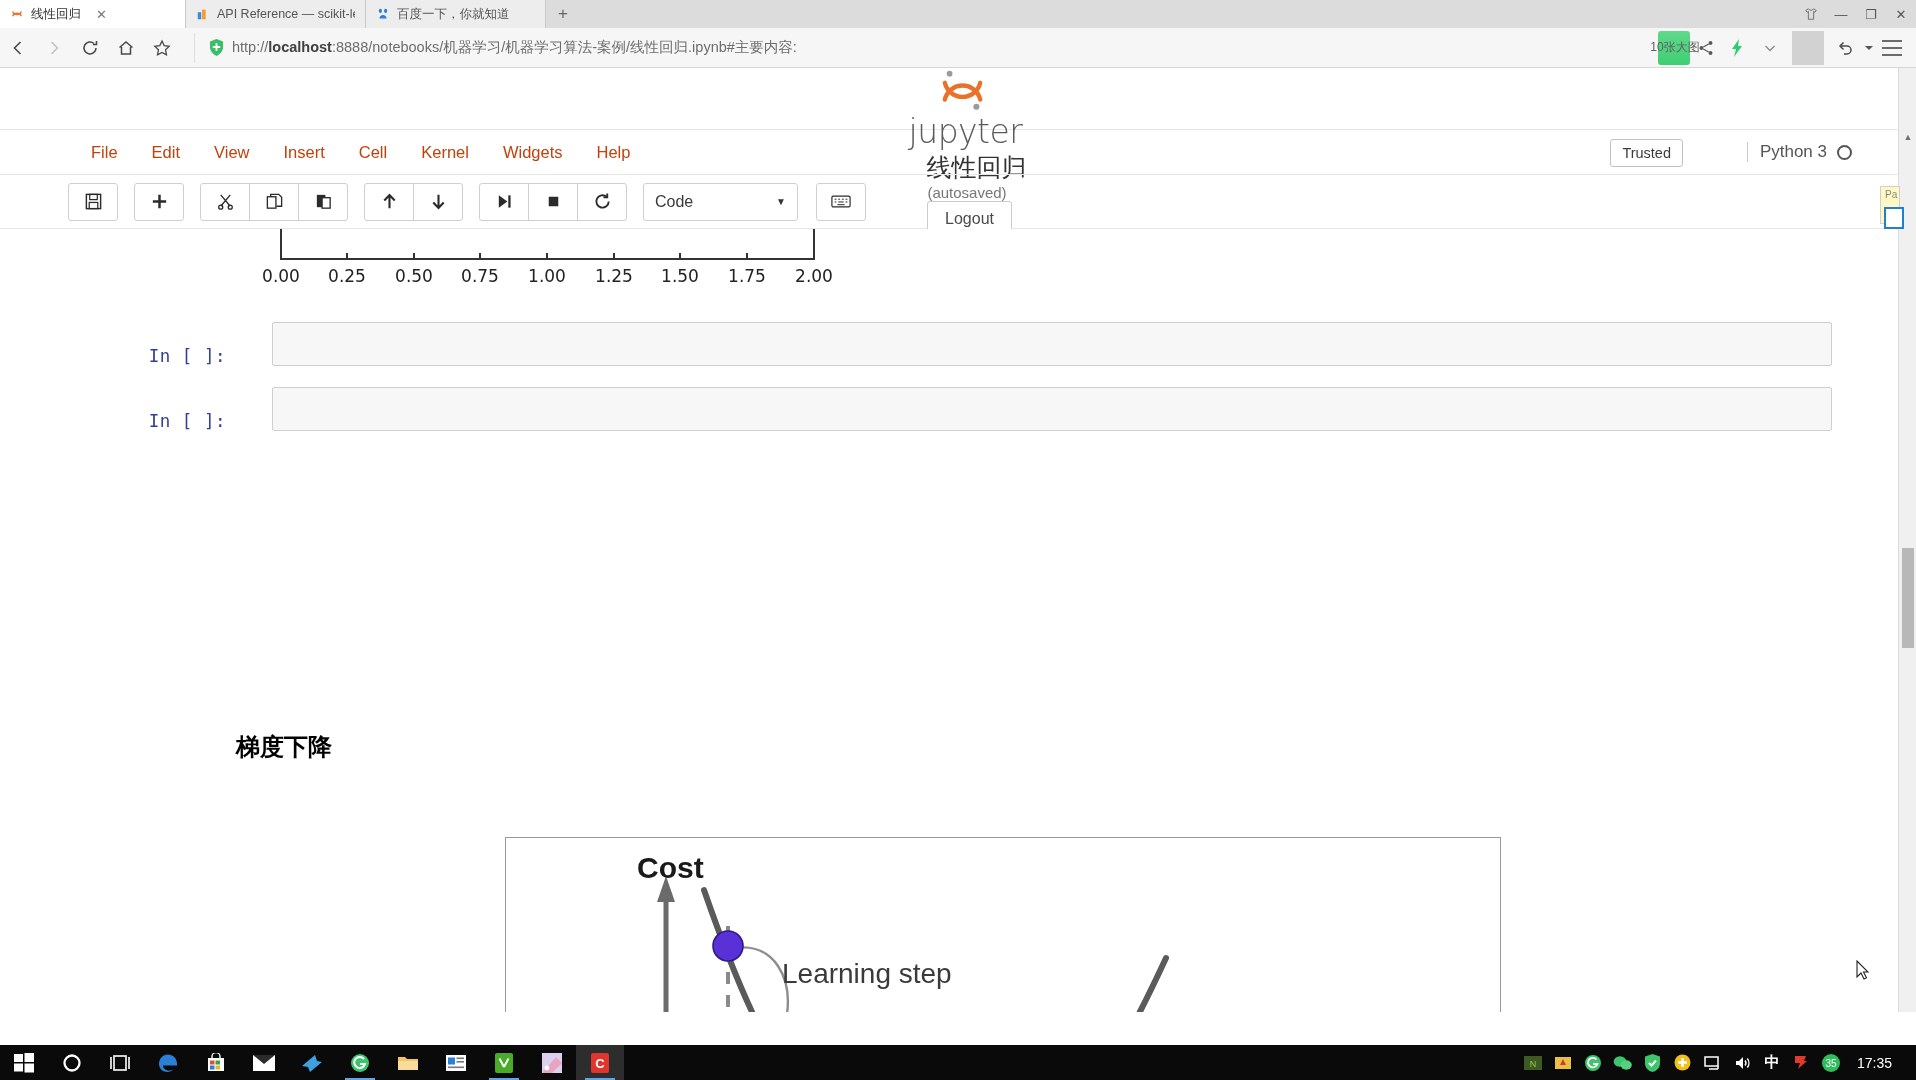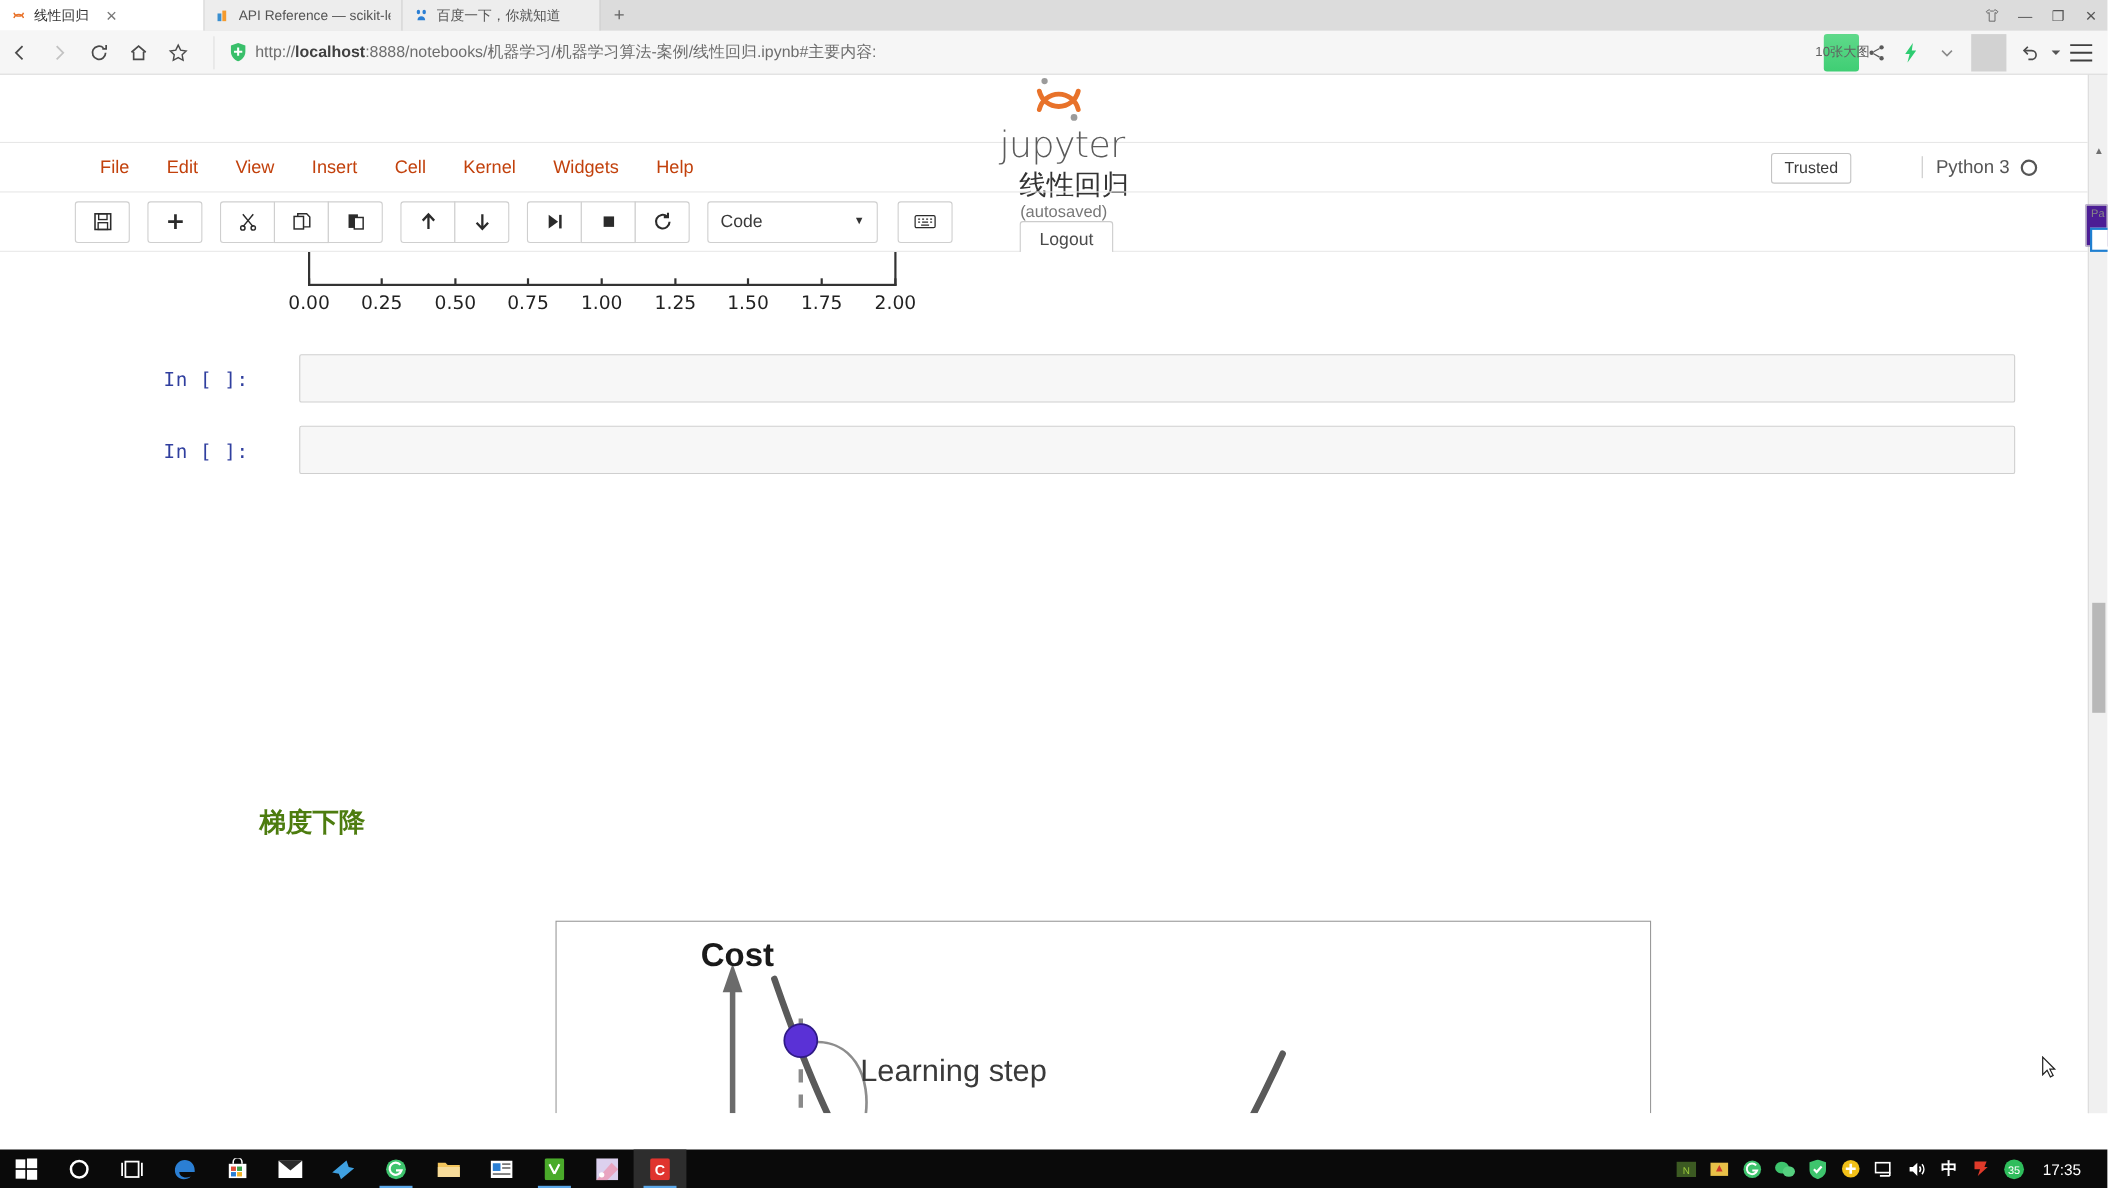--- a/index.html
+++ b/index.html
@@ -72,42 +72,42 @@
   .nb { position:relative; height:783px; background:#fff; overflow:hidden; }
   .nb-inner { position:relative; width:1898px; }
 
   .plot-tail { position:absolute; left:255px; top:0px; }
   .axis-v { position:absolute; left:25px; top:-26px; width:2px; height:55px; background:#333; }
   .axis-h { position:absolute; left:25px; top:29px; width:535px; height:2px; background:#333; }
   .tickmark { position:absolute; top:24px; width:2px; height:7px; background:#333; }
   .ticklabel { position:absolute; top:37px; font-size:17px; color:#222; transform:translateX(-50%); font-family:"DejaVu Sans", sans-serif; }
   .right-tick { position:absolute; left:558px; top:-14px; width:2px; height:44px; background:#333; }
 
-  .cellrow { position:absolute; display:flex; align-items:flex-start;gap:32px; }
+  .cellrow { position:absolute; display:flex; align-items:flex-end;gap:32px; }
   .prompt { width:78px; text-align:right; font-family:"DejaVu Sans Mono", monospace; font-size:17.5px; color:#303f9f; padding-top:14px; letter-spacing:.5px; }
   .inputbox { width:1560px; height:44px; background:#f7f7f7; border:1px solid #cfcfcf; margin-left:14px; border-radius:2px; }
 
-  .md-heading { position:absolute; left:236px; font-size:24px; font-weight:bold; color:#4d7c0f; }
+  .md-heading { position:absolute; left:236px; font-size:24px; font-weight:bold; color:#000000; }
 
   .diagram { position:absolute; left:505px; top:608px; width:996px; height:440px; border:1px solid #9a9a9a; background:#fff; overflow:hidden; }
 
   
   .taskbar { position:absolute; left:0; bottom:0; width:1916px; height:35px; background:#0a0a0a; display:flex; align-items:center; }
   .tbicon { width:48px; height:35px; display:flex; align-items:center; justify-content:center; position:relative; }
   .tbicon.running::after { content:""; position:absolute; bottom:0; left:9px; right:9px; height:2px; background:#5ba7e8; }
   .tbicon.active { background:#2d2d2d; }
   .tray { margin-left:auto; display:flex; align-items:center; gap:2px; padding-right:10px; }
   .tray > div { width:28px; height:35px; display:flex; align-items:center; justify-content:center; }
   .clock { color:#fff; font-size:14px; padding:0 14px 0 10px; }
 
   
   .vscroll { position:absolute; right:0; top:68px; width:18px; height:944px; background:#f0f0f0; border-left:1px solid #dcdcdc; }
   .vscroll .thumb { position:absolute; left:3px; width:12px; background:#b8b8b8; border-radius:0; }
   .vscroll .arrow { position:absolute; left:0; width:18px; height:18px; display:flex; align-items:center; justify-content:center; color:#707070; font-size:9px; }
-  .sidepanel { position:absolute; right:0; top:186px; width:20px; height:38px; background:#4c1d95; border:1px solid #cfcfcf; }
+  .sidepanel { position:absolute; right:16px; top:186px; width:20px; height:38px; background:#fef9c3; border:1px solid #cfcfcf; }
   .sidepanel .sp-box { position:absolute; left:3px; top:20px; width:20px; height:22px; border:2px solid #1f7fd0; background:#fff; }
   .sidepanel .sp-txt { position:absolute; left:4px; top:2px; font-size:10px; color:#888; }
 
   .cursor { position:absolute; left:1856px; top:960px; width:13px; height:20px; }
 </style>
 </head>
 <body>
 
 <div class="browser-chrome">
 

